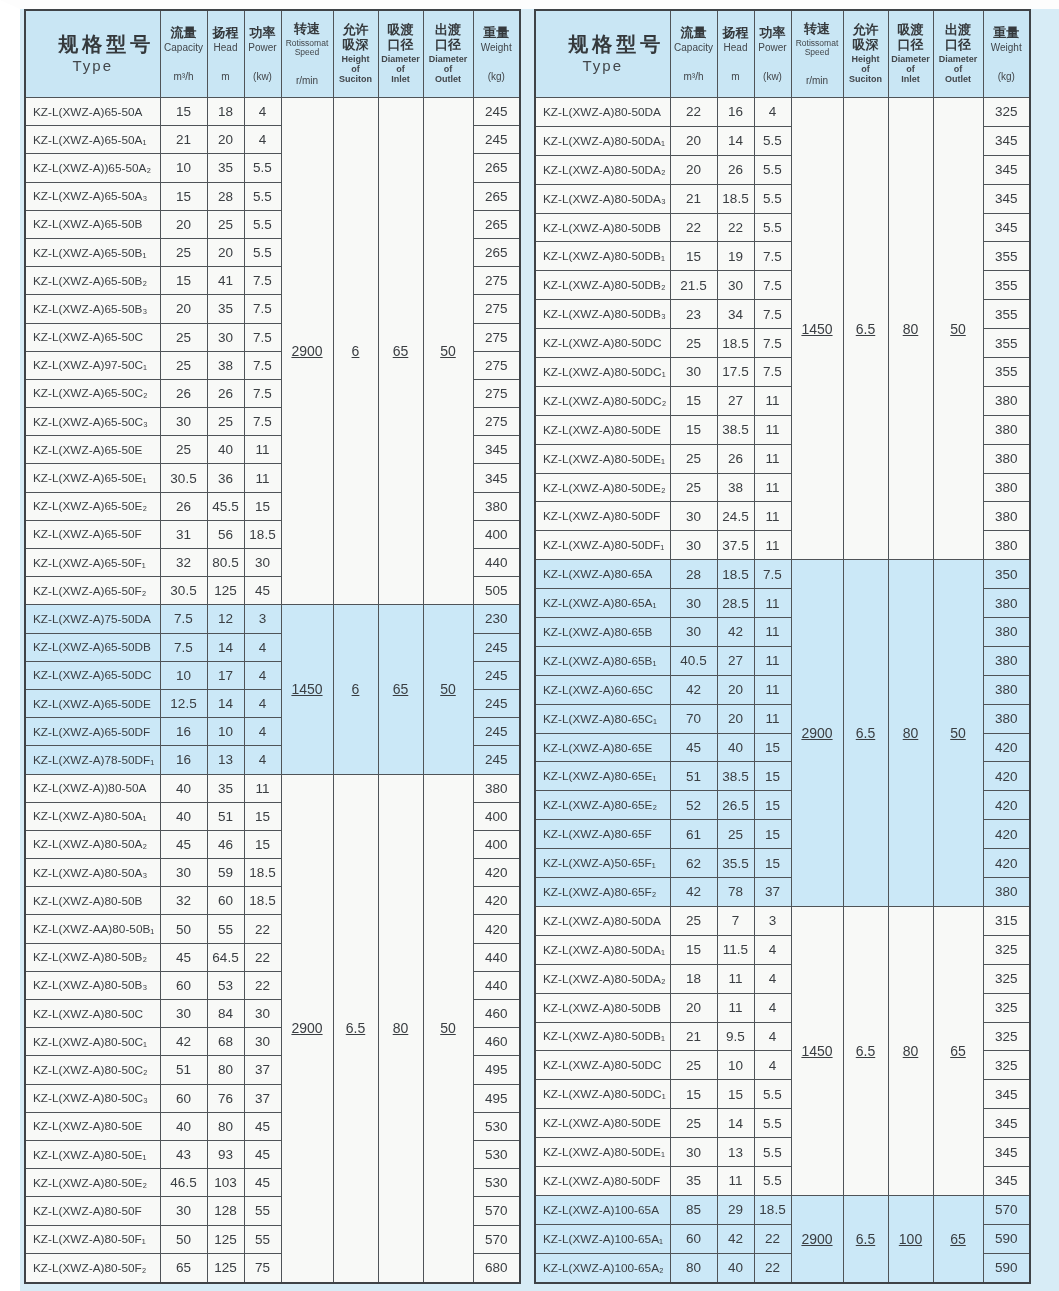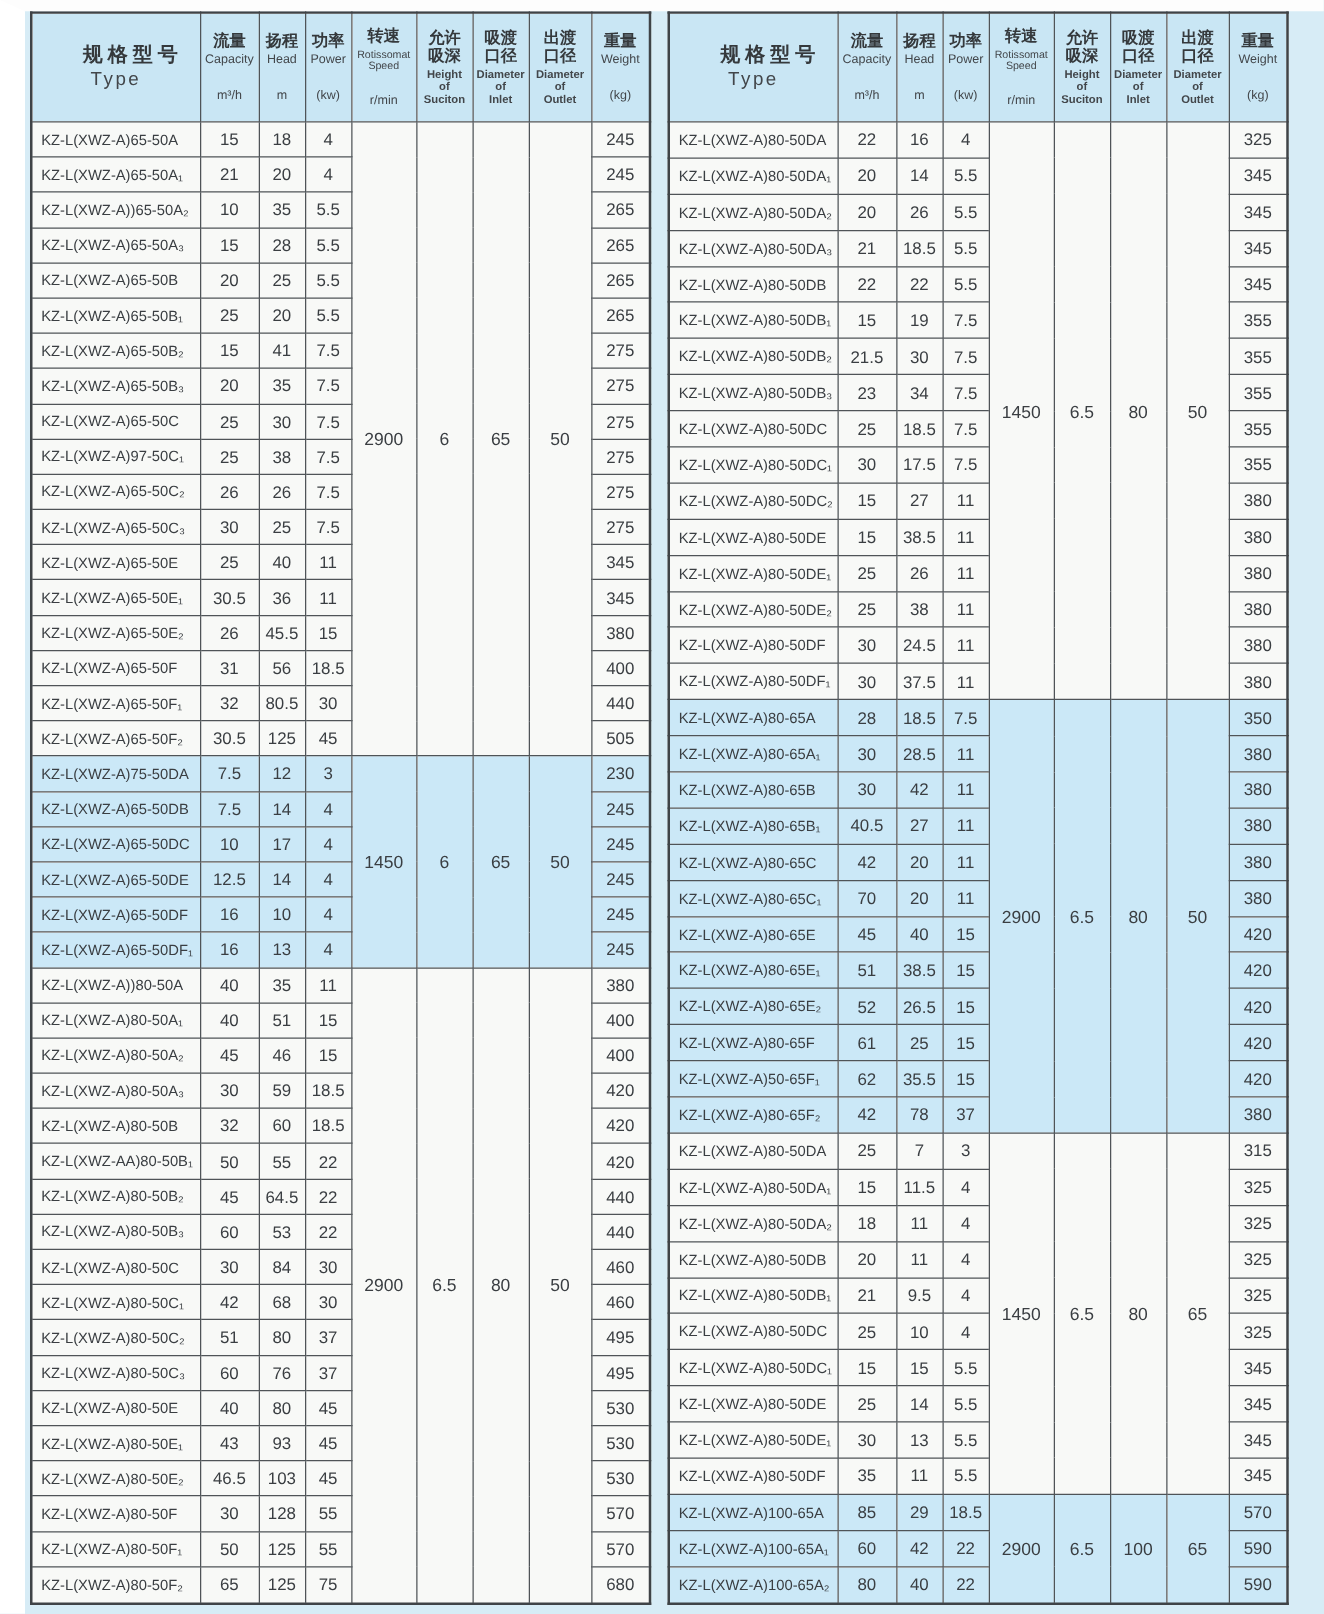--- a/index.html
+++ b/index.html
@@ -28,36 +28,36 @@
   }
   table{border:2px solid #3f4347;}
   thead th{
     background:#c9e6f4;
     height:86px;
     font-weight:normal;
   }
   .zh{display:block;font-size:13px;font-weight:bold;color:#35393c;white-space:pre-line;line-height:1.15;}
   .en{display:block;font-size:10px;color:#42464a;white-space:pre-line;line-height:1.1;margin-top:2px;}
   .unit{display:block;font-size:10px;color:#42464a;line-height:1.1;margin-top:18px;}
-  th.col-0 .zh{font-size:16px;letter-spacing:4px;padding-left:27px;}
+  th.col-0 .zh{font-size:20px;letter-spacing:4px;padding-left:27px;}
   th.col-0 .en{font-size:15px;letter-spacing:2px;}
   th.col-4 .en{font-size:8.5px;}
   th.col-5 .en, th.col-6 .en, th.col-7 .en{font-size:9px;font-weight:bold;}
   tbody td{font-size:13.5px;color:#3a3e42;background:#f8f9f7;}
   tbody td.model{
     text-align:left;
     font-size:11.8px;
     padding-left:7px;
     letter-spacing:0px;
     white-space:nowrap;
   }
   .tbl-left tbody td{height:27.2px;}
   .tbl-right tbody td{height:27.9px;}
   tr.hl td{background:#cbe8f7;}
-  td.merged{background:#f8f9f7;font-size:14px;}
+  td.merged{background:#f8f9f7;font-size:14px;text-decoration:underline;}
   tr.hl td.merged, td.merged.hl{background:#cbe8f7;}
 </style>
 </head>
 <body>
 
 <div class="tables-wrap">
   <table class="tbl-left">
     <colgroup>
         <col style="width: 135px;">
         <col style="width: 47px;">
@@ -288,21 +288,21 @@
           <td>245</td>
         </tr>
         <tr class="hl">
           <td class="model">KZ-L(XWZ-A)65-50DF</td>
           <td>16</td>
           <td>10</td>
           <td>4</td>
           <td>245</td>
         </tr>
         <tr class="hl">
-          <td class="model">KZ-L(XWZ-A)65-50DF₁</td>
+          <td class="model">KZ-L(XWZ-A)78-50DF₁</td>
           <td>16</td>
           <td>13</td>
           <td>4</td>
           <td>245</td>
         </tr>
         <tr>
           <td class="model">KZ-L(XWZ-A))80-50A</td>
           <td>40</td>
           <td>35</td>
           <td>11</td>
@@ -643,21 +643,21 @@
           <td>380</td>
         </tr>
         <tr class="hl">
           <td class="model">KZ-L(XWZ-A)80-65B₁</td>
           <td>40.5</td>
           <td>27</td>
           <td>11</td>
           <td>380</td>
         </tr>
         <tr class="hl">
-          <td class="model">KZ-L(XWZ-A)80-65C</td>
+          <td class="model">KZ-L(XWZ-A)60-65C</td>
           <td>42</td>
           <td>20</td>
           <td>11</td>
           <td>380</td>
         </tr>
         <tr class="hl">
           <td class="model">KZ-L(XWZ-A)80-65C₁</td>
           <td>70</td>
           <td>20</td>
           <td>11</td>

